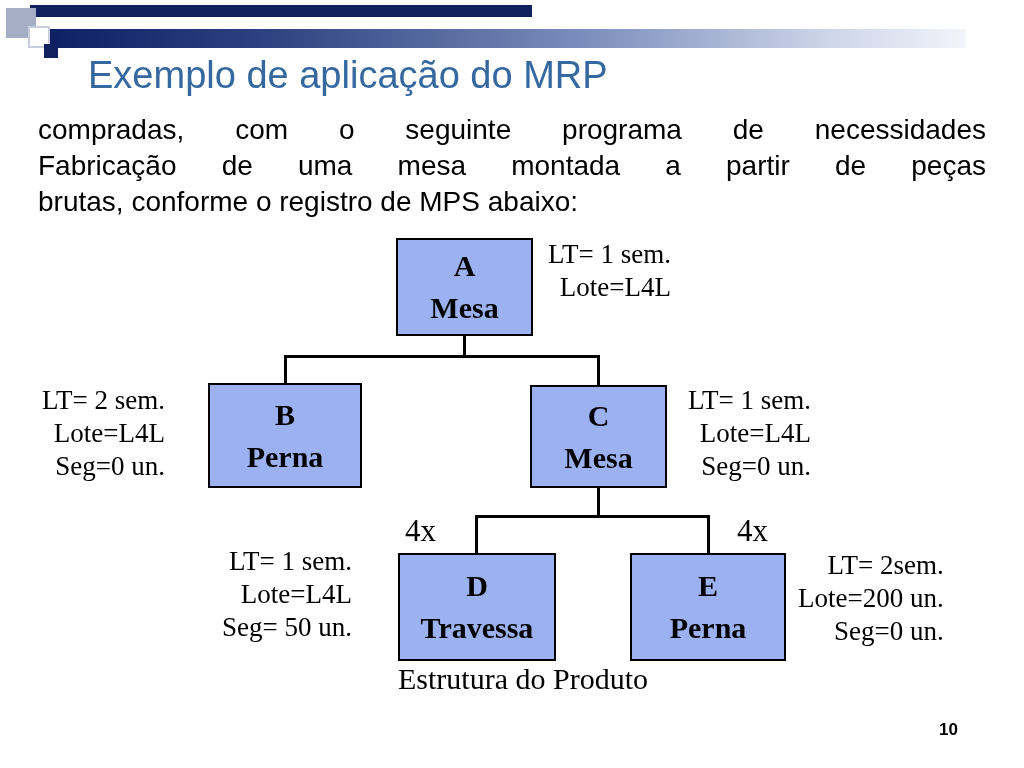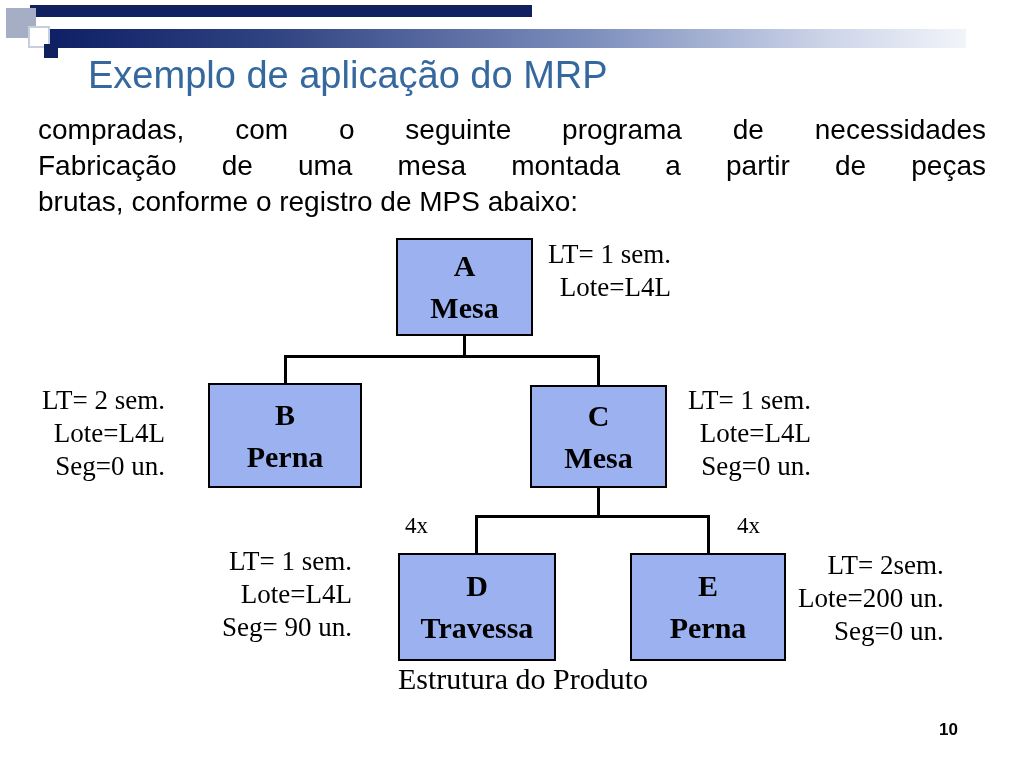--- a/index.html
+++ b/index.html
@@ -56,21 +56,21 @@
 
   
   .ann { position:absolute; font-size:27px; line-height:33px;text-align:right; }
   .ann-a { left:548px; top:238px; }
   .ann-b { left:42px;  top:384px;font-family:Liberation Serif, serif; }
   .ann-c { left:688px; top:384px; }
   .ann-d { left:222px; top:545px; }
   .ann-e { left:798px; top:549px; }
 
   
-  .mult { position:absolute; font-size:23px; }
+  .mult { position:absolute; font-size:31px; }
   .mult-d { left:405px; top:513px; }
   .mult-e { left:737px; top:513px; }
 
   .caption { position:absolute; left:398px; top:662px; font-size:30px; }
 
   .page-num {
     position:absolute; right:66px; bottom:28px;
     font-family:"Liberation Sans", sans-serif; font-size:17px; font-weight:bold;text-align:center;
   }
 </style>
@@ -133,21 +133,21 @@
     <div>Seg=0 un.</div>
   </div>
   <div class="ann ann-c">
     <div>LT= 1 sem.</div>
     <div>Lote=L4L</div>
     <div>Seg=0 un.</div>
   </div>
   <div class="ann ann-d">
     <div>LT= 1 sem.</div>
     <div>Lote=L4L</div>
-    <div>Seg= 90 un.</div>
+    <div>Seg= 50 un.</div>
   </div>
   <div class="ann ann-e">
     <div>LT= 2sem.</div>
     <div>Lote=200 un.</div>
     <div>Seg=0 un.</div>
   </div>
 
   <div class="mult mult-d">4x</div>
   <div class="mult mult-e">4x</div>
 

